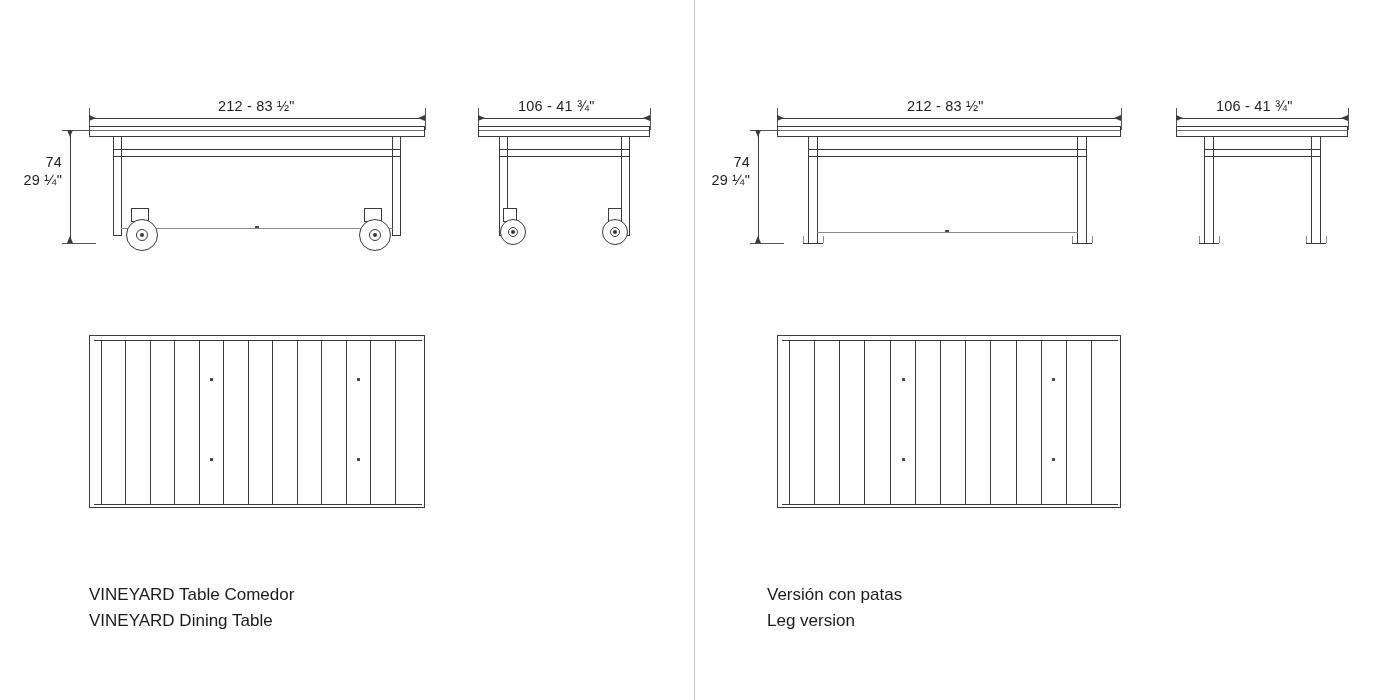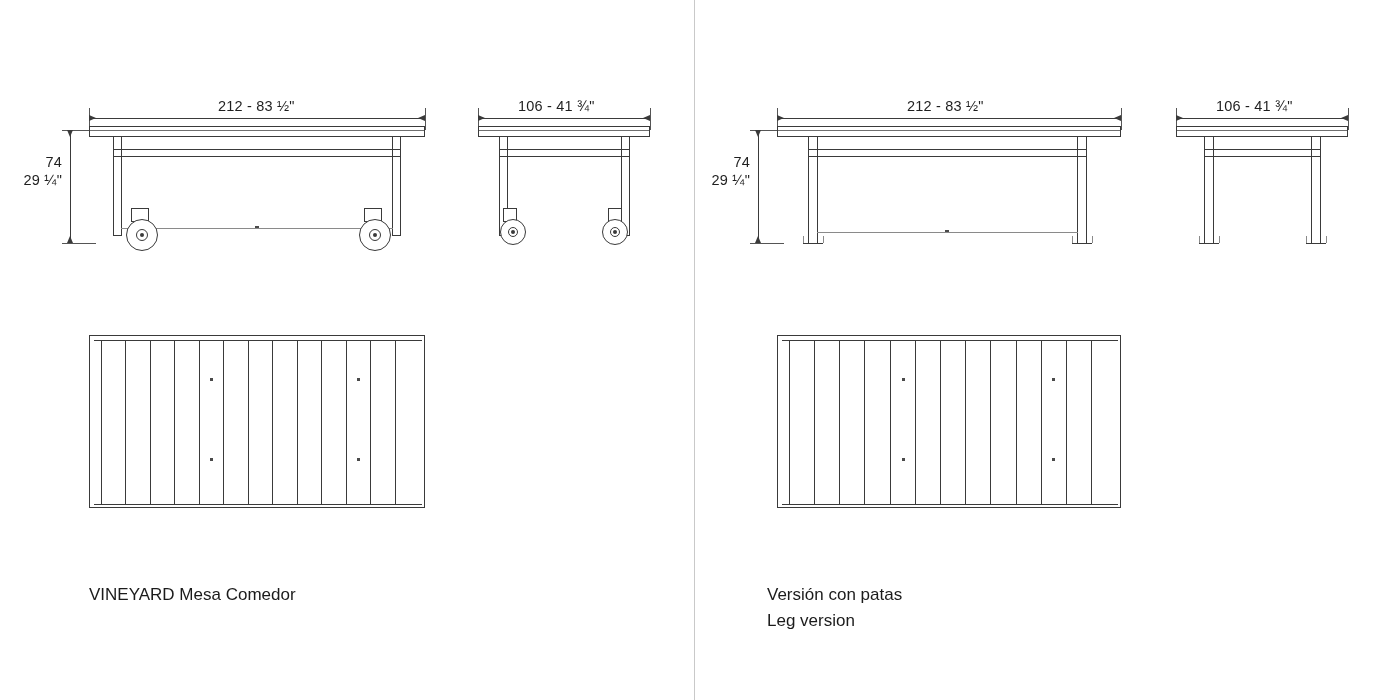--- a/index.html
+++ b/index.html
@@ -163,21 +163,22 @@
       <div class="slat" style="left:280px;top:5px;height:163px;"></div>
       <div class="slat" style="left:305px;top:5px;height:163px;"></div>
       <div class="plan-edge" style="left:4px;top:4px;width:328px;height:1px;"></div>
       <div class="plan-edge" style="left:4px;top:168px;width:328px;height:1px;"></div>
       <div class="slat-mark" style="left:120px;top:42px;"></div>
       <div class="slat-mark" style="left:120px;top:122px;"></div>
       <div class="slat-mark" style="left:267px;top:42px;"></div>
       <div class="slat-mark" style="left:267px;top:122px;"></div>
     </div>
 
-    <div class="caption" style="left:89px;top:582px;">VINEYARD Mesa Comedor</div>
+    <div class="caption" style="left:89px;top:582px;">VINEYARD Table Comedor</div>
+    <div class="caption" style="left:89px;top:608px;">VINEYARD Dining Table</div>
   </div>
 
   <div class="panel panel-right">
 
     <div>
       <div class="ln vl thin" style="left:82px;top:108px;width:1px;height:22px;"></div>
       <div class="ln vl thin" style="left:426px;top:108px;width:1px;height:22px;"></div>
       <div class="ln hl" style="left:82px;top:118px;width:344px;"></div>
       <div class="arrow arrow-r" style="left:82px;top:115px;"></div>
       <div class="arrow arrow-l" style="left:419px;top:115px;"></div>

